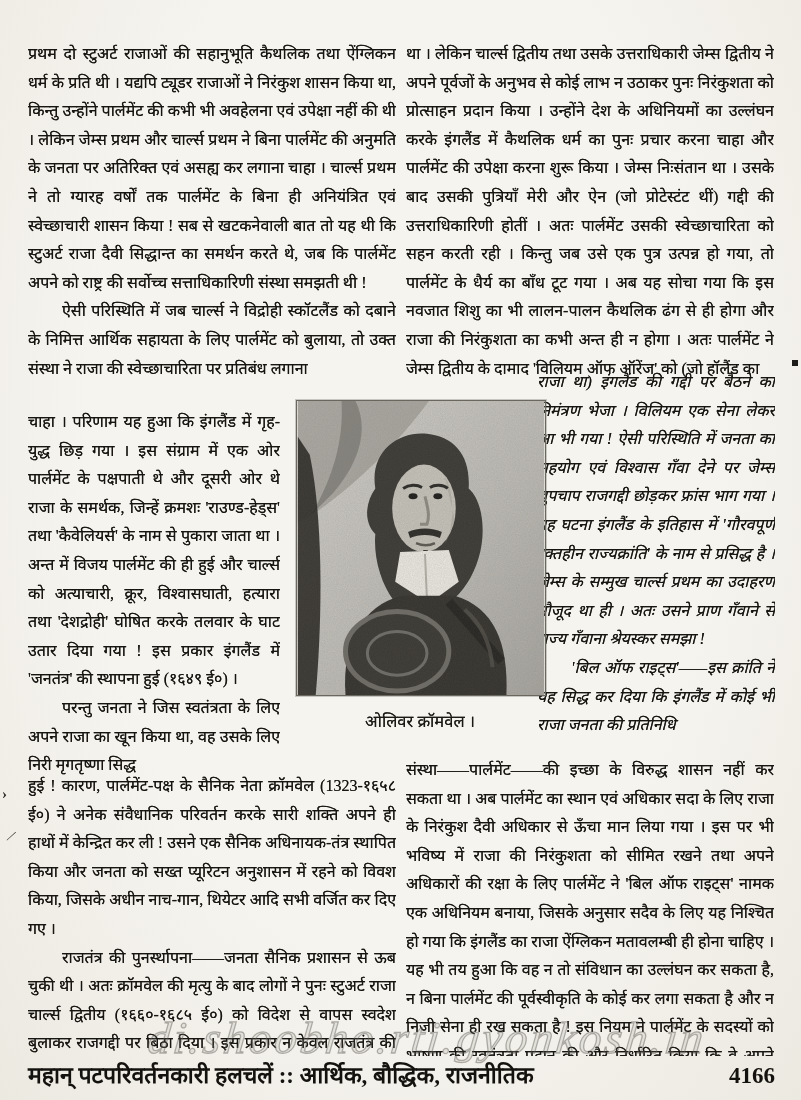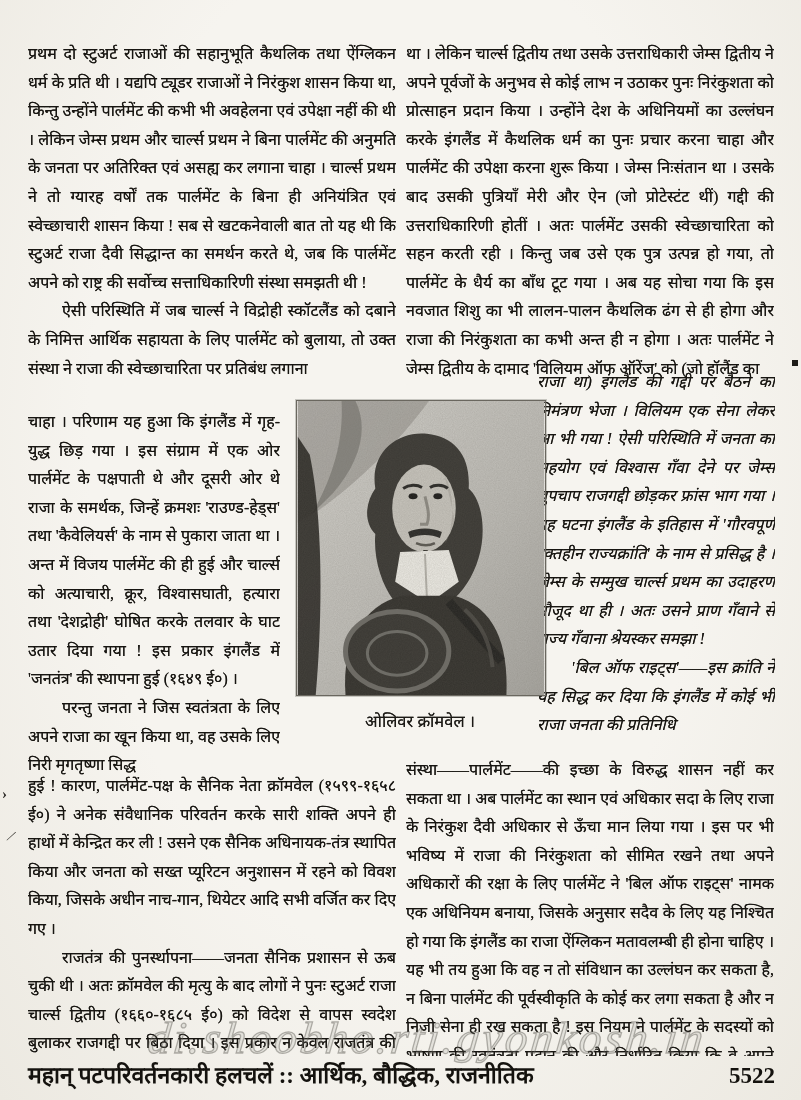--- a/index.html
+++ b/index.html
@@ -57,21 +57,21 @@
 
   <div class="seg lseg1">
     <p>प्रथम दो स्टुअर्ट राजाओं की सहानुभूति कैथलिक तथा ऐंग्लिकन धर्म के प्रति थी । यद्यपि ट्यूडर राजाओं ने निरंकुश शासन किया था, किन्तु उन्होंने पार्लमेंट की कभी भी अवहेलना एवं उपेक्षा नहीं की थी । लेकिन जेम्स प्रथम और चार्ल्स प्रथम ने बिना पार्लमेंट की अनुमति के जनता पर अतिरिक्त एवं असह्य कर लगाना चाहा । चार्ल्स प्रथम ने तो ग्यारह वर्षों तक पार्लमेंट के बिना ही अनियंत्रित एवं स्वेच्छाचारी शासन किया ! सब से खटकनेवाली बात तो यह थी कि स्टुअर्ट राजा दैवी सिद्धान्त का समर्थन करते थे, जब कि पार्लमेंट अपने को राष्ट्र की सर्वोच्च सत्ताधिकारिणी संस्था समझती थी !</p>
     <p class="indent">ऐसी परिस्थिति में जब चार्ल्स ने विद्रोही स्कॉटलैंड को दबाने के निमित्त आर्थिक सहायता के लिए पार्लमेंट को बुलाया, तो उक्त संस्था ने राजा की स्वेच्छाचारिता पर प्रतिबंध लगाना</p>
   </div>
   <div class="seg lseg2">
     <p>चाहा । परिणाम यह हुआ कि इंगलैंड में गृह-युद्ध छिड़ गया । इस संग्राम में एक ओर पार्लमेंट के पक्षपाती थे और दूसरी ओर थे राजा के समर्थक, जिन्हें क्रमशः 'राउण्ड-हेड्स' तथा 'कैवेलियर्स' के नाम से पुकारा जाता था । अन्त में विजय पार्लमेंट की ही हुई और चार्ल्स को अत्याचारी, क्रूर, विश्वासघाती, हत्यारा तथा 'देशद्रोही' घोषित करके तलवार के घाट उतार दिया गया ! इस प्रकार इंगलैंड में 'जनतंत्र' की स्थापना हुई (१६४९ ई०) ।</p>
     <p class="indent">परन्तु जनता ने जिस स्वतंत्रता के लिए अपने राजा का खून किया था, वह उसके लिए निरी मृगतृष्णा सिद्ध</p>
   </div>
   <div class="seg lseg3">
-    <p>हुई ! कारण, पार्लमेंट-पक्ष के सैनिक नेता क्रॉमवेल (१५९९-१६५८ ई०) ने अनेक संवैधानिक परिवर्तन करके सारी शक्ति अपने ही हाथों में केन्द्रित कर ली ! उसने एक सैनिक अधिनायक-तंत्र स्थापित किया और जनता को सख्त प्यूरिटन अनुशासन में रहने को विवश किया, जिसके अधीन नाच-गान, थियेटर आदि सभी वर्जित कर दिए गए ।</p>
+    <p>हुई ! कारण, पार्लमेंट-पक्ष के सैनिक नेता क्रॉमवेल (1323-१६५८ ई०) ने अनेक संवैधानिक परिवर्तन करके सारी शक्ति अपने ही हाथों में केन्द्रित कर ली ! उसने एक सैनिक अधिनायक-तंत्र स्थापित किया और जनता को सख्त प्यूरिटन अनुशासन में रहने को विवश किया, जिसके अधीन नाच-गान, थियेटर आदि सभी वर्जित कर दिए गए ।</p>
     <p class="indent">राजतंत्र की पुनर्स्थापना——जनता सैनिक प्रशासन से ऊब चुकी थी । अतः क्रॉमवेल की मृत्यु के बाद लोगों ने पुनः स्टुअर्ट राजा चार्ल्स द्वितीय (१६६०-१६८५ ई०) को विदेश से वापस स्वदेश बुलाकर राजगद्दी पर बिठा दिया । इस प्रकार न केवल राजतंत्र की ही वरन् ऐंग्लिकन चर्च की भी पुनर्स्थापना हुई, क्योंकि प्यूरिटन क्रांति ने प्यूरिटन धर्म को प्रधान बना दिया</p>
   </div>
 
   <div class="seg rseg1">
     <p>था । लेकिन चार्ल्स द्वितीय तथा उसके उत्तराधिकारी जेम्स द्वितीय ने अपने पूर्वजों के अनुभव से कोई लाभ न उठाकर पुनः निरंकुशता को प्रोत्साहन प्रदान किया । उन्होंने देश के अधिनियमों का उल्लंघन करके इंगलैंड में कैथलिक धर्म का पुनः प्रचार करना चाहा और पार्लमेंट की उपेक्षा करना शुरू किया । जेम्स निःसंतान था । उसके बाद उसकी पुत्रियाँ मेरी और ऐन (जो प्रोटेस्टंट थीं) गद्दी की उत्तराधिकारिणी होतीं । अतः पार्लमेंट उसकी स्वेच्छाचारिता को सहन करती रही । किन्तु जब उसे एक पुत्र उत्पन्न हो गया, तो पार्लमेंट के धैर्य का बाँध टूट गया । अब यह सोचा गया कि इस नवजात शिशु का भी लालन-पालन कैथलिक ढंग से ही होगा और राजा की निरंकुशता का कभी अन्त ही न होगा । अतः पार्लमेंट ने जेम्स द्वितीय के दामाद 'विलियम ऑफ ऑरेंज' को (जो हॉलैंड का</p>
   </div>
   <div class="seg rseg2">
     <p>राजा था) इंगलैंड की गद्दी पर बैठने का निमंत्रण भेजा । विलियम एक सेना लेकर आ भी गया ! ऐसी परिस्थिति में जनता का सहयोग एवं विश्वास गँवा देने पर जेम्स चुपचाप राजगद्दी छोड़कर फ्रांस भाग गया । यह घटना इंगलैंड के इतिहास में 'गौरवपूर्ण रक्तहीन राज्यक्रांति' के नाम से प्रसिद्ध है । जेम्स के सम्मुख चार्ल्स प्रथम का उदाहरण मौजूद था ही । अतः उसने प्राण गँवाने से राज्य गँवाना श्रेयस्कर समझा !</p>
     <p class="indent">'बिल ऑफ राइट्स'——इस क्रांति ने यह सिद्ध कर दिया कि इंगलैंड में कोई भी राजा जनता की प्रतिनिधि</p>
   </div>
@@ -126,20 +126,20 @@
 
       <rect width="248" height="296" filter="url(#grain)" opacity="0.5"></rect>
     </svg>
     <figcaption>ओलिवर क्रॉमवेल ।</figcaption>
   </figure>
 
   <div class="watermark">di.shoobho.rti.gyonkosh.in</div>
 
   <div class="footer">
     <span>महान् पटपरिवर्तनकारी हलचलें :: आर्थिक, बौद्धिक, राजनीतिक</span>
-    <span>5522</span>
+    <span>4166</span>
   </div>
 
   <div class="mark mark-speck"></div>
   <div class="mark mark-arrow">›</div>
   <div class="mark mark-slash">∕</div>
 
 </div>
 
 </body></html>

